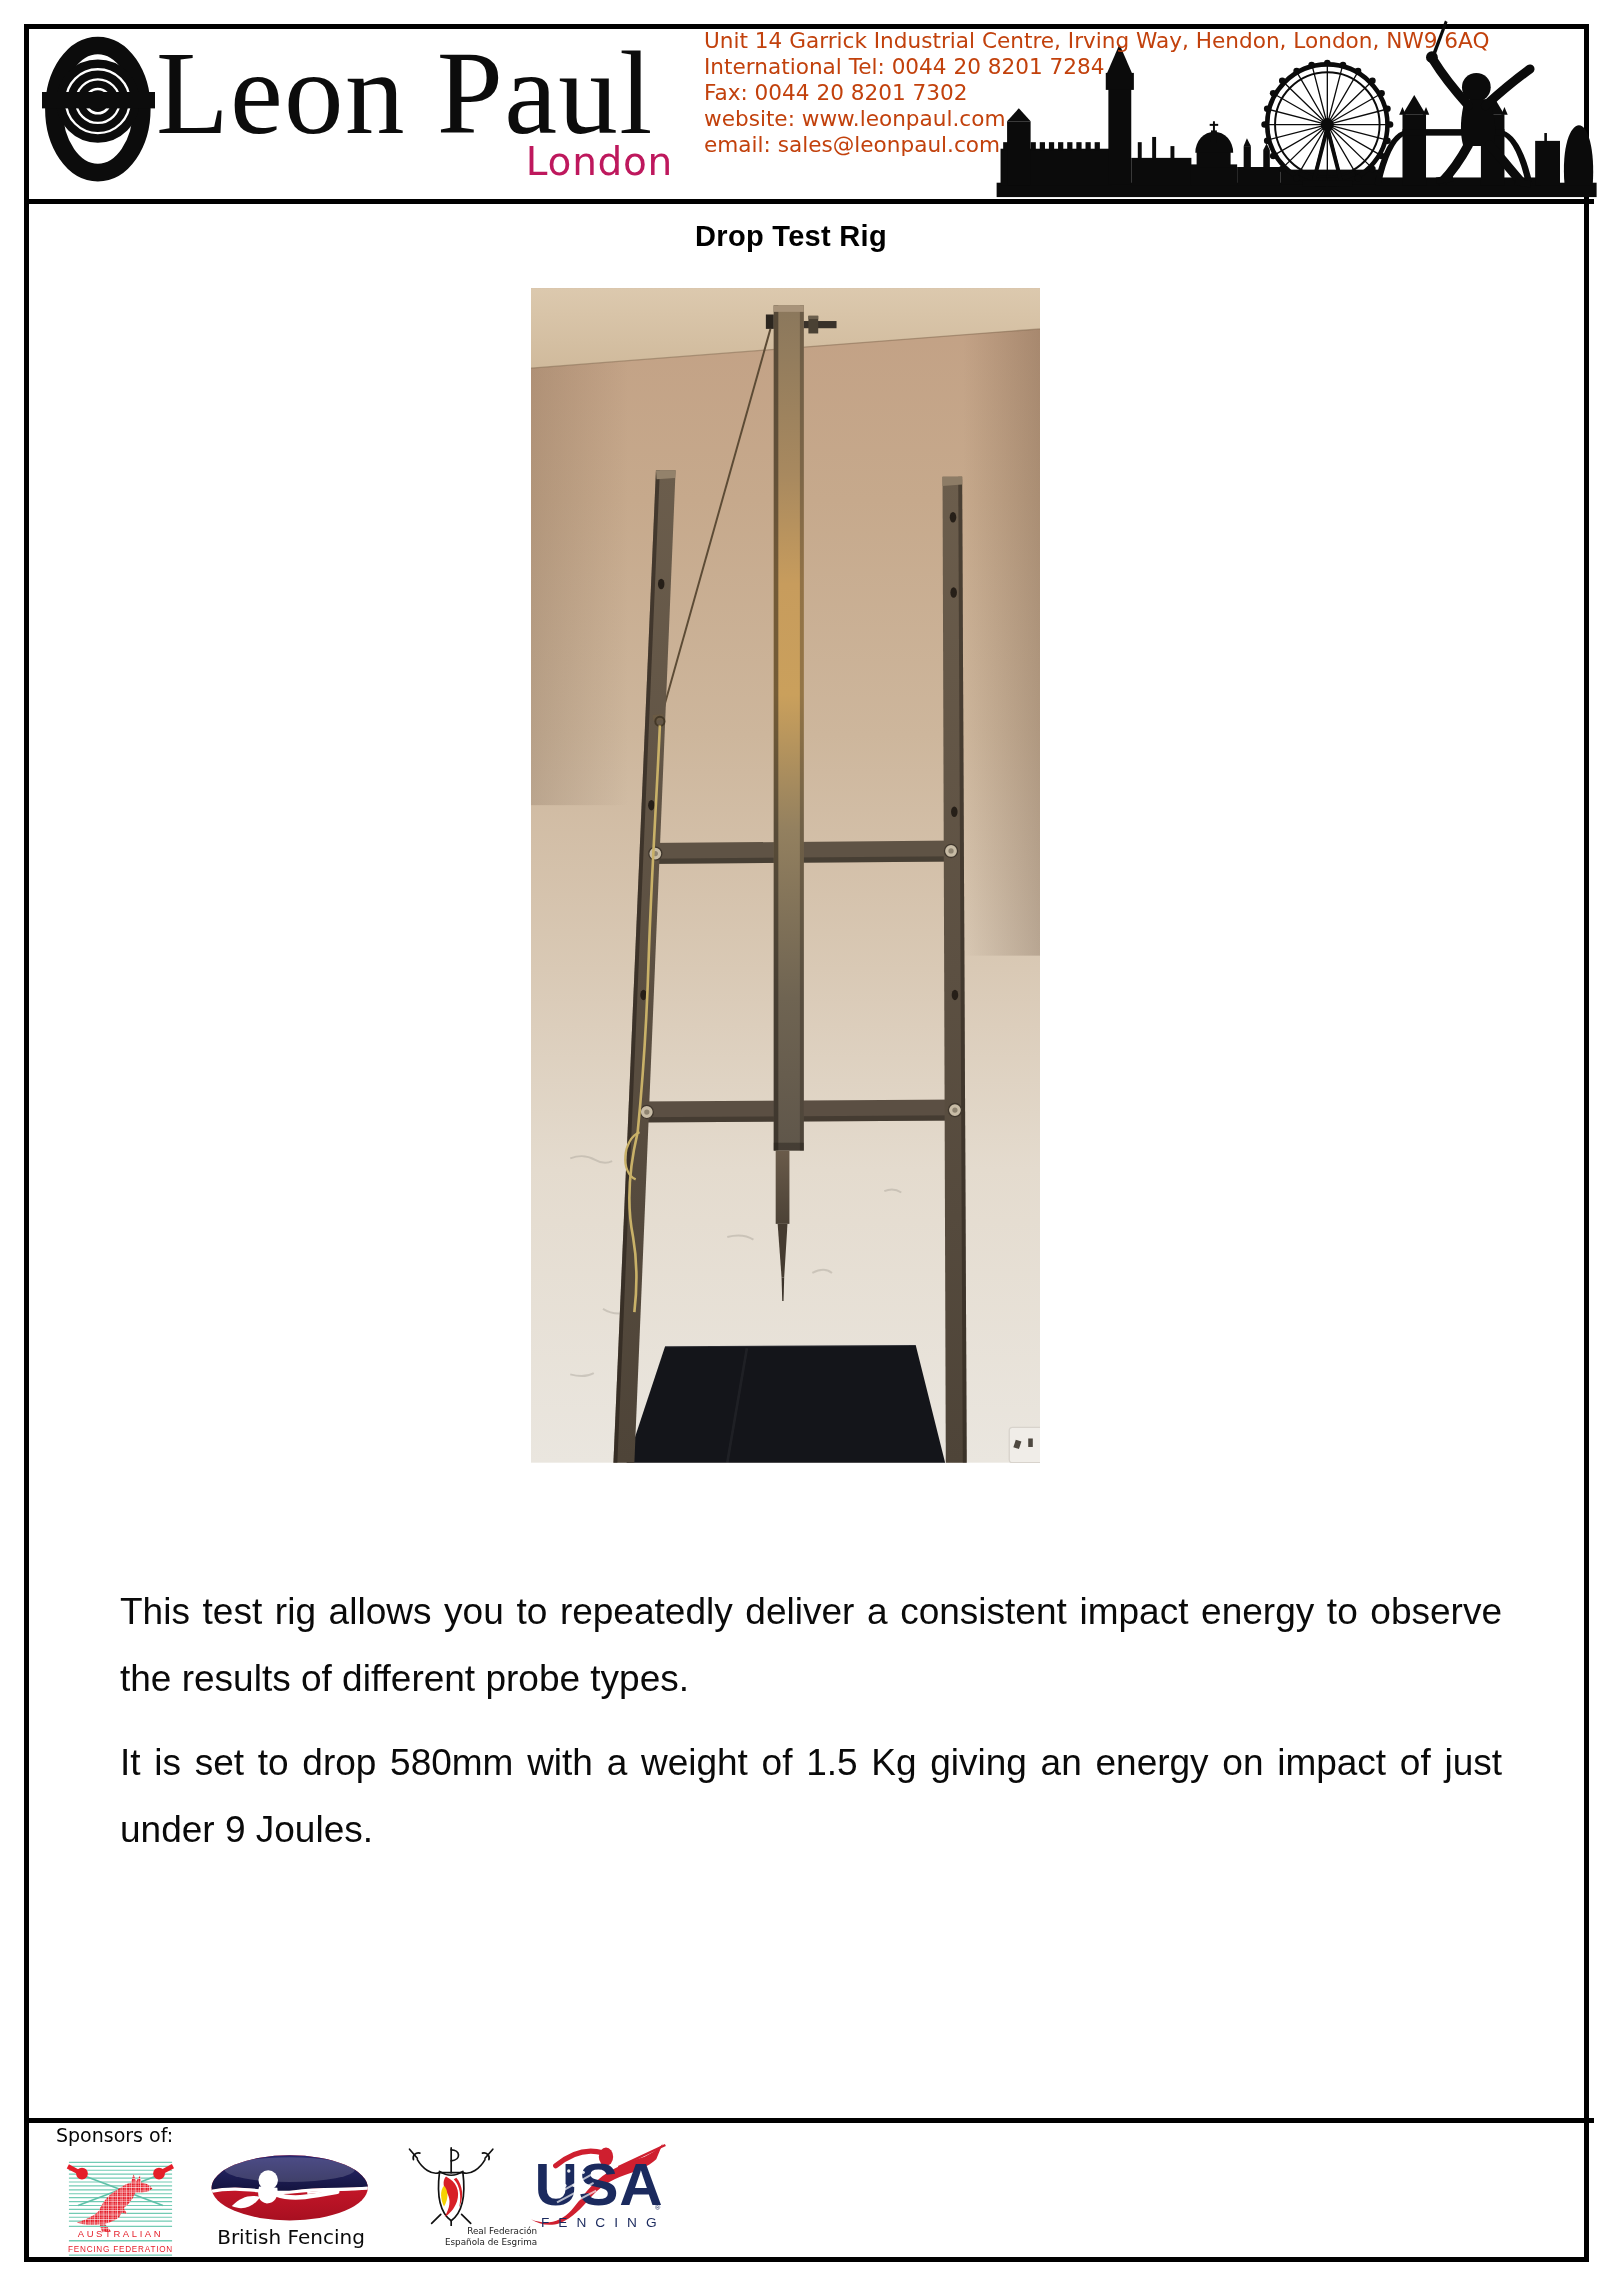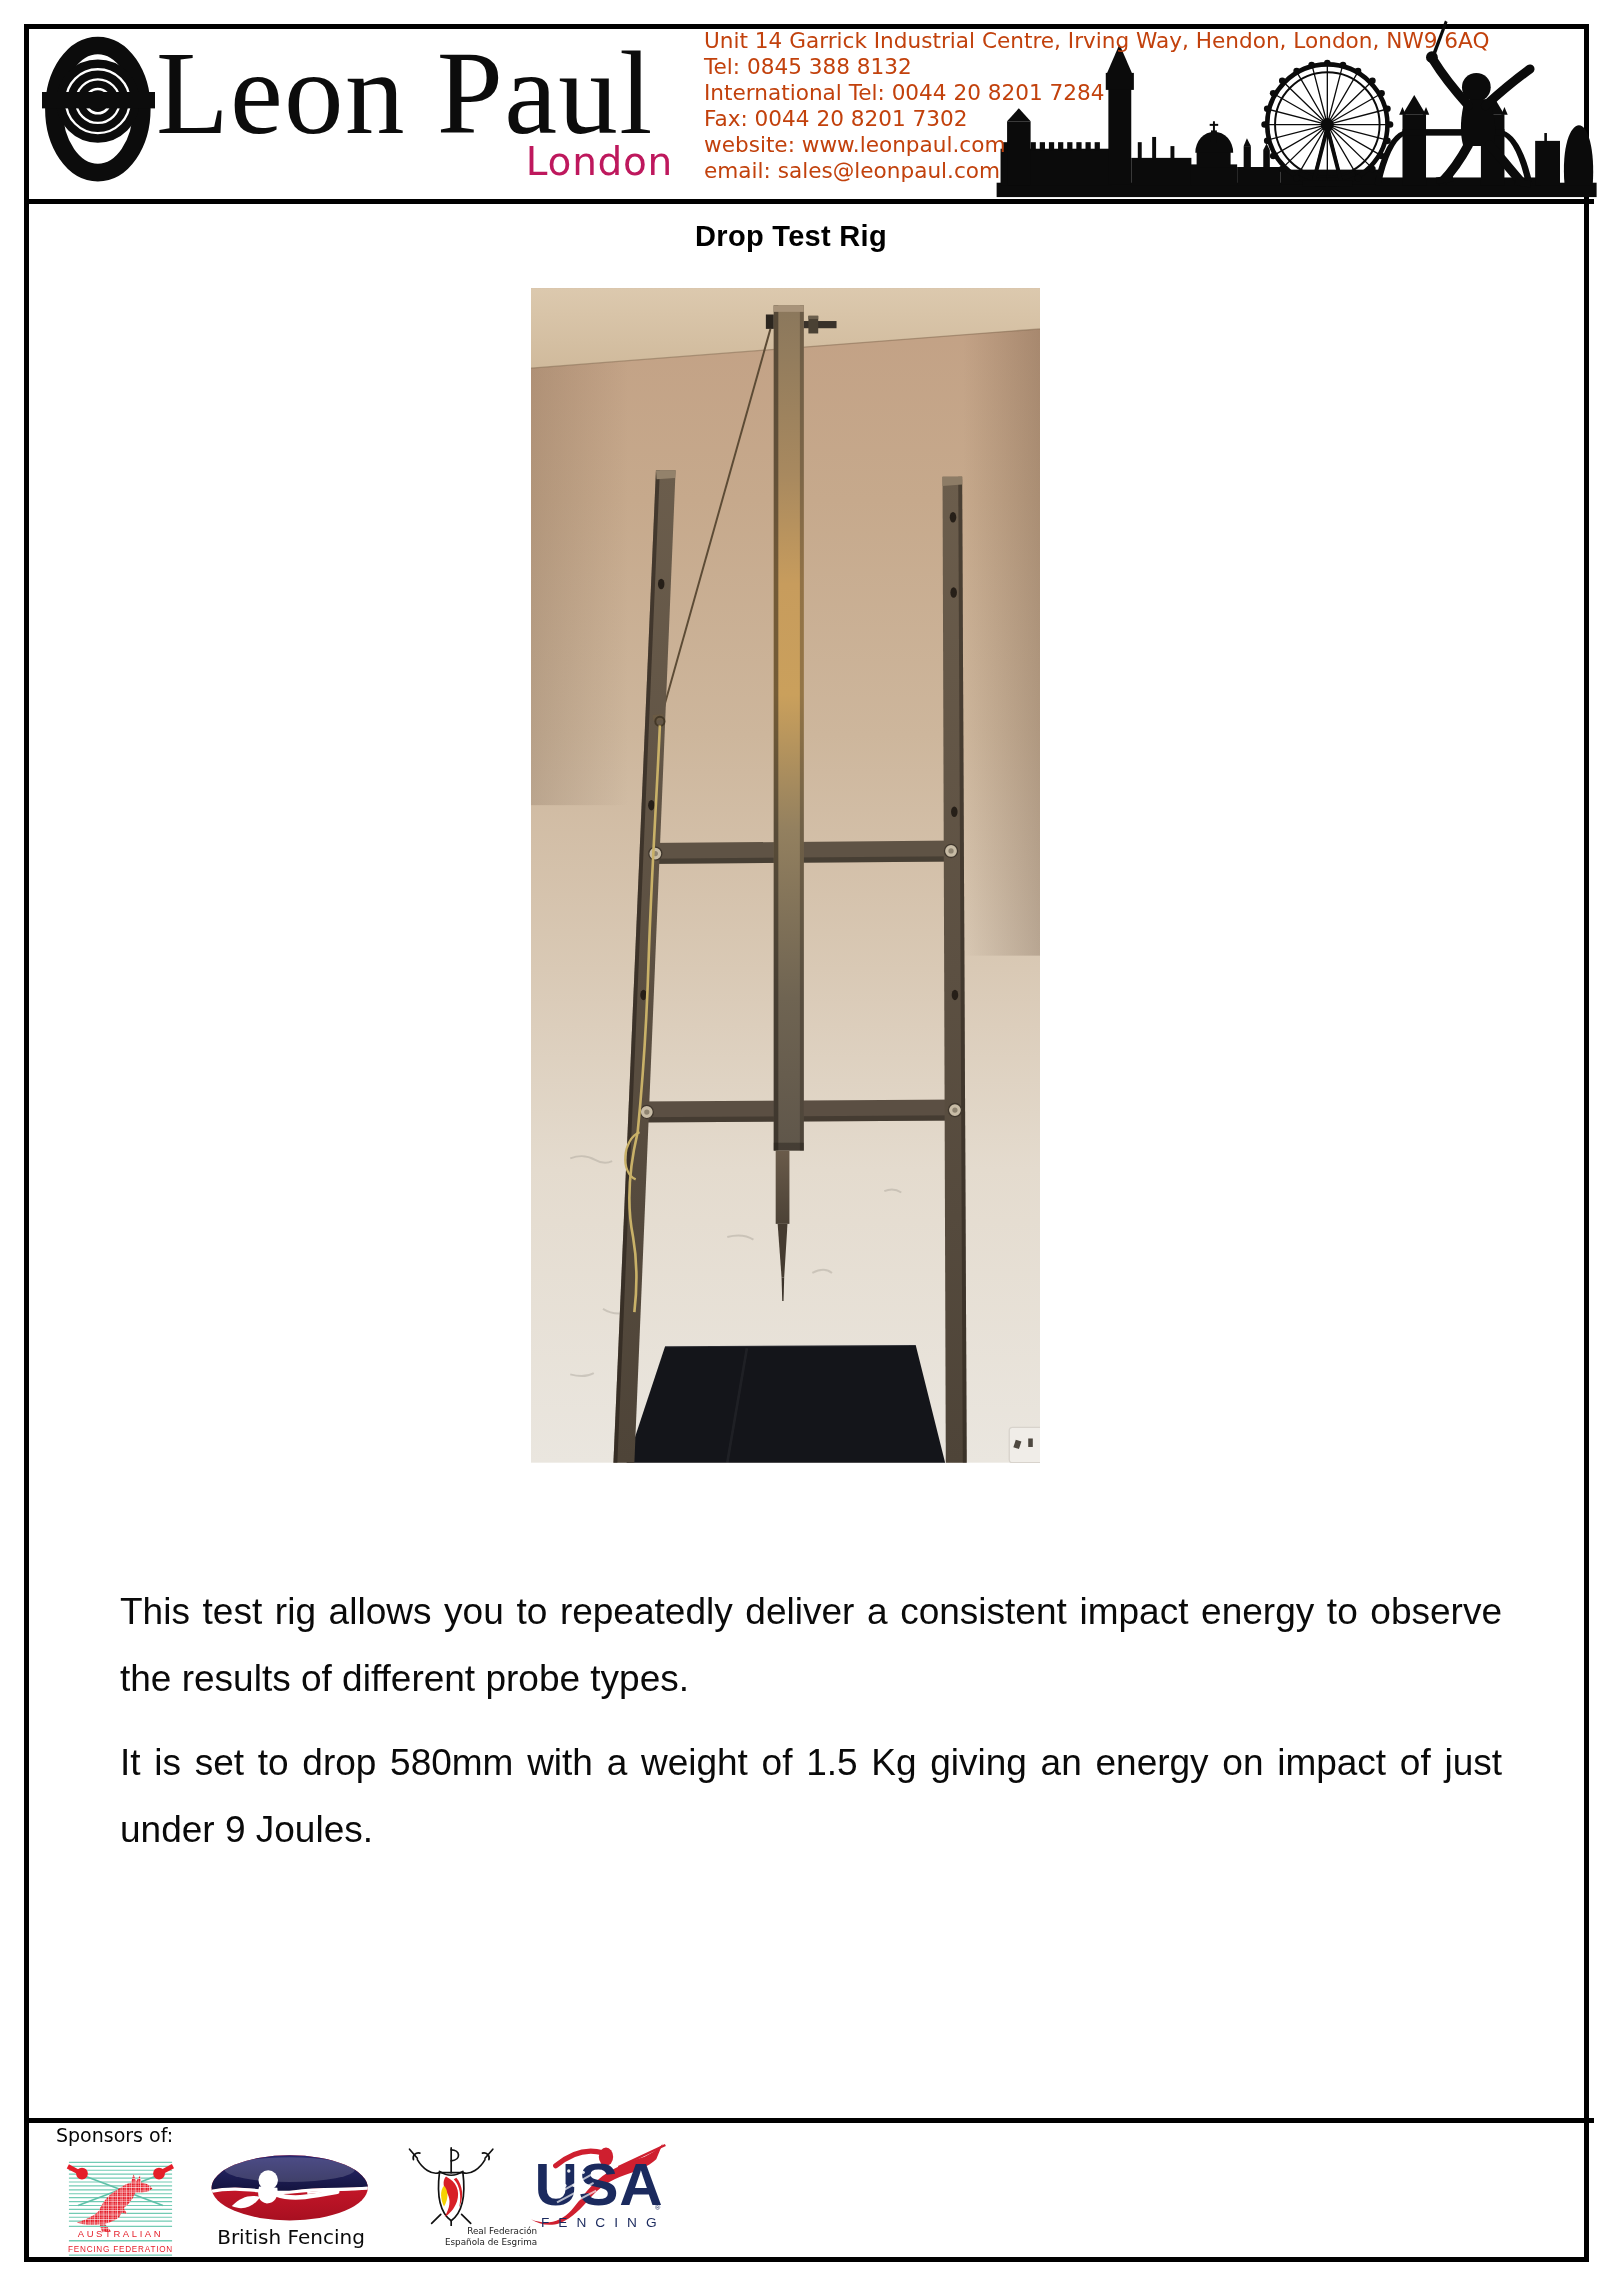--- a/index.html
+++ b/index.html
@@ -194,21 +194,20 @@
     </g>
 
     <rect x="858" y="188" width="38" height="68"></rect>
     <rect x="872" y="176" width="4" height="14"></rect>
     <path d="M903 256 C 898 196 912 164 925 164 C 938 164 950 198 946 256 Z"></path>
   </g>
 </svg>
 
 <div class="contact-block">
   <div>Unit 14 Garrick Industrial Centre, Irving Way, Hendon, London, NW9 6AQ</div>
-  <div>Tel: 0845 388 8132</div>
   <div>International Tel: 0044 20 8201 7284</div>
   <div>Fax: 0044 20 8201 7302</div>
   <div>website: www.leonpaul.com</div>
   <div>email: sales@leonpaul.com</div>
 </div>
 
 <div class="doc-title">Drop Test Rig</div>
 
 <div class="photo">
 <svg width="509" height="1175" viewBox="0 0 778 1795">

